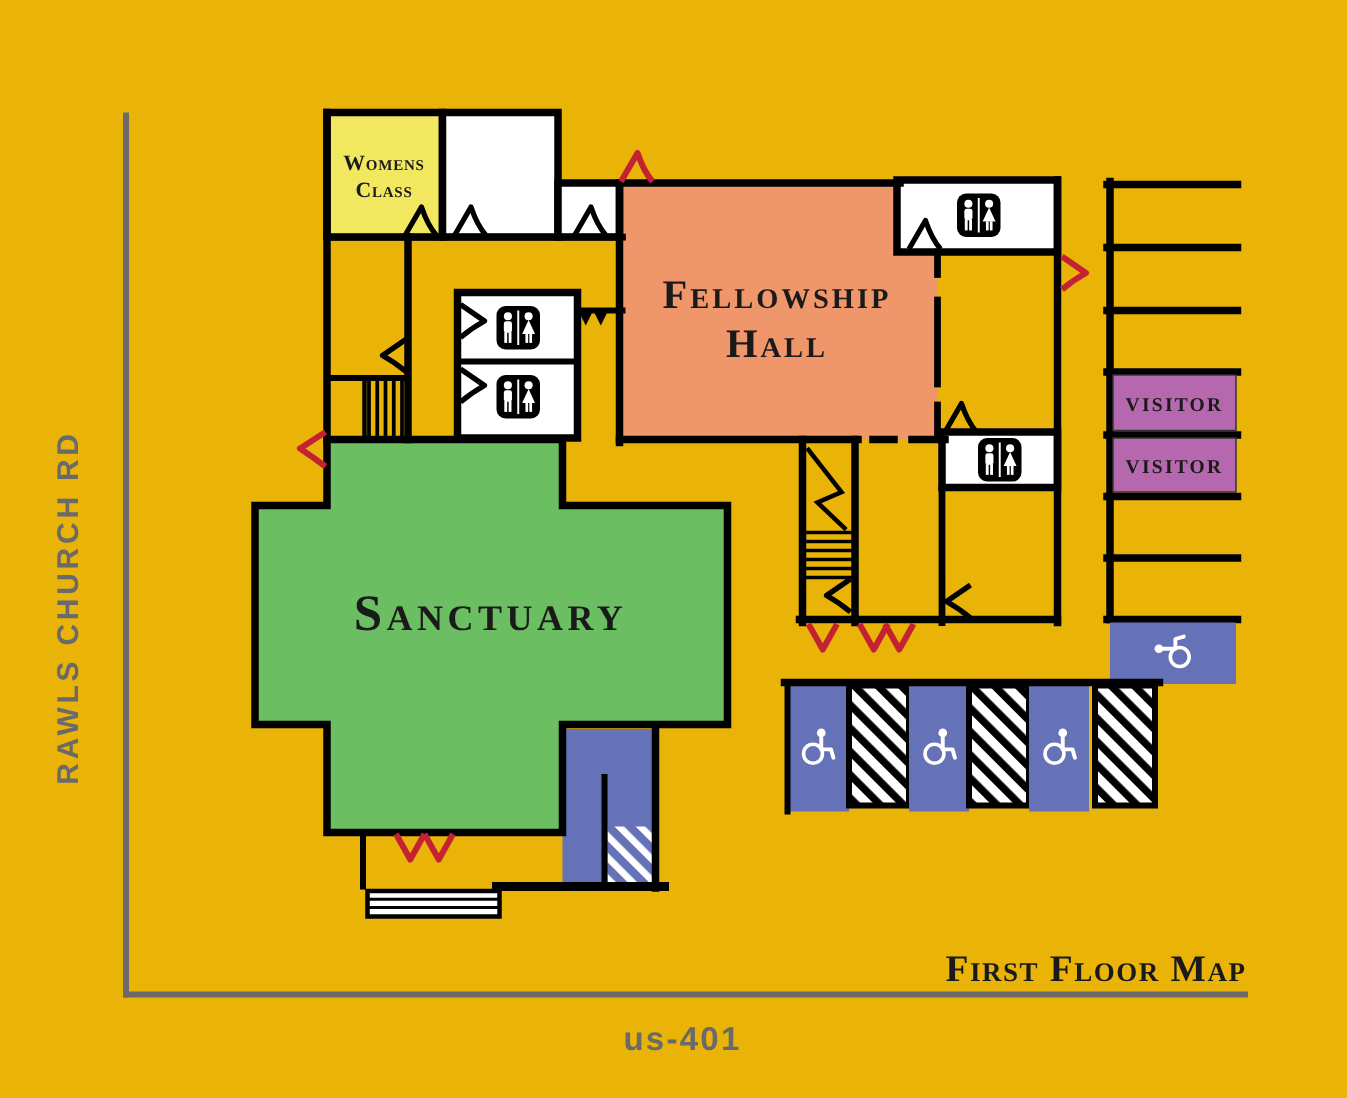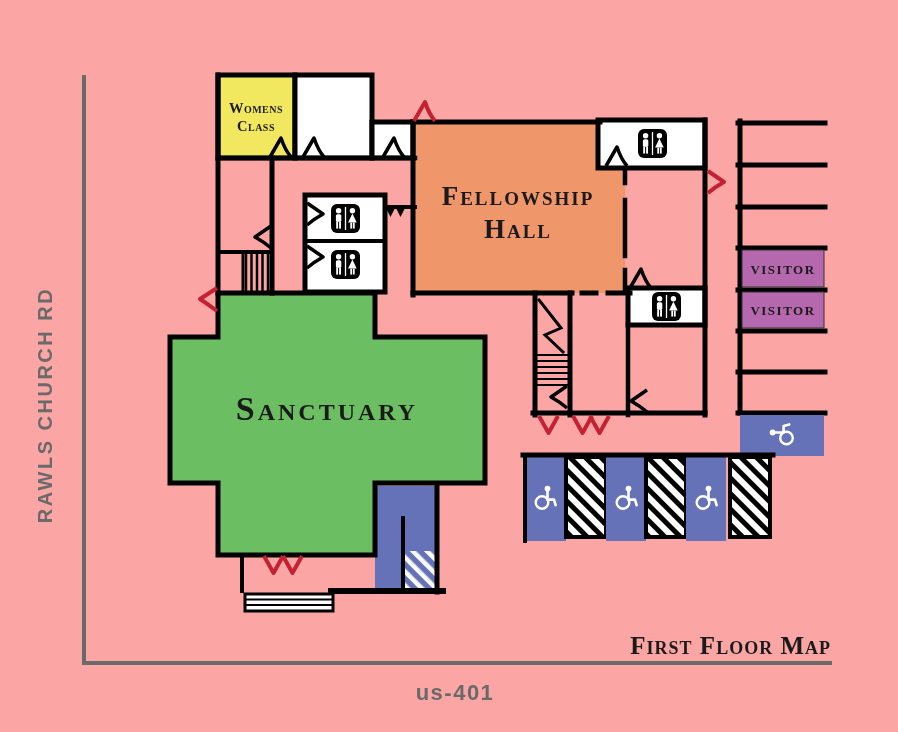--- a/index.html
+++ b/index.html
@@ -1,16 +1,16 @@
 <!DOCTYPE html>
 <html style="--wall: #000000; --door: #c42133; --road: #6a6a6a; --room-womens: #f2e860; --room-fellowship: #f0966b; --room-sanctuary: #6cbe63; --parking-blue: #6672b8; --visitor-purple: #b568ae; --label: #1a1a1a;"><head>
 <meta charset="utf-8">
 <style>
   html,body{margin:0;padding:0;background:#fff;}
-  #stage{position:relative;width:898px;height:732px;background:#fca5a5;overflow:hidden;}
+  #stage{position:relative;width:898px;height:732px;background:#eab308;overflow:hidden;}
   svg{display:block;}
   .wall{stroke:var(--wall);stroke-linecap:square;fill:none;}
   .label-serif{font-family:"Liberation Serif",serif;font-weight:bold;font-variant:small-caps;fill:var(--label);}
   .label-road{font-family:"Liberation Sans",sans-serif;font-weight:bold;fill:var(--road);}
   .door-black{stroke:var(--wall);stroke-width:3.5;fill:none;stroke-linejoin:round;}
   .door-red{stroke:var(--door);stroke-width:4;fill:none;stroke-linejoin:round;}
 </style>
 </head>
 <body>
 

